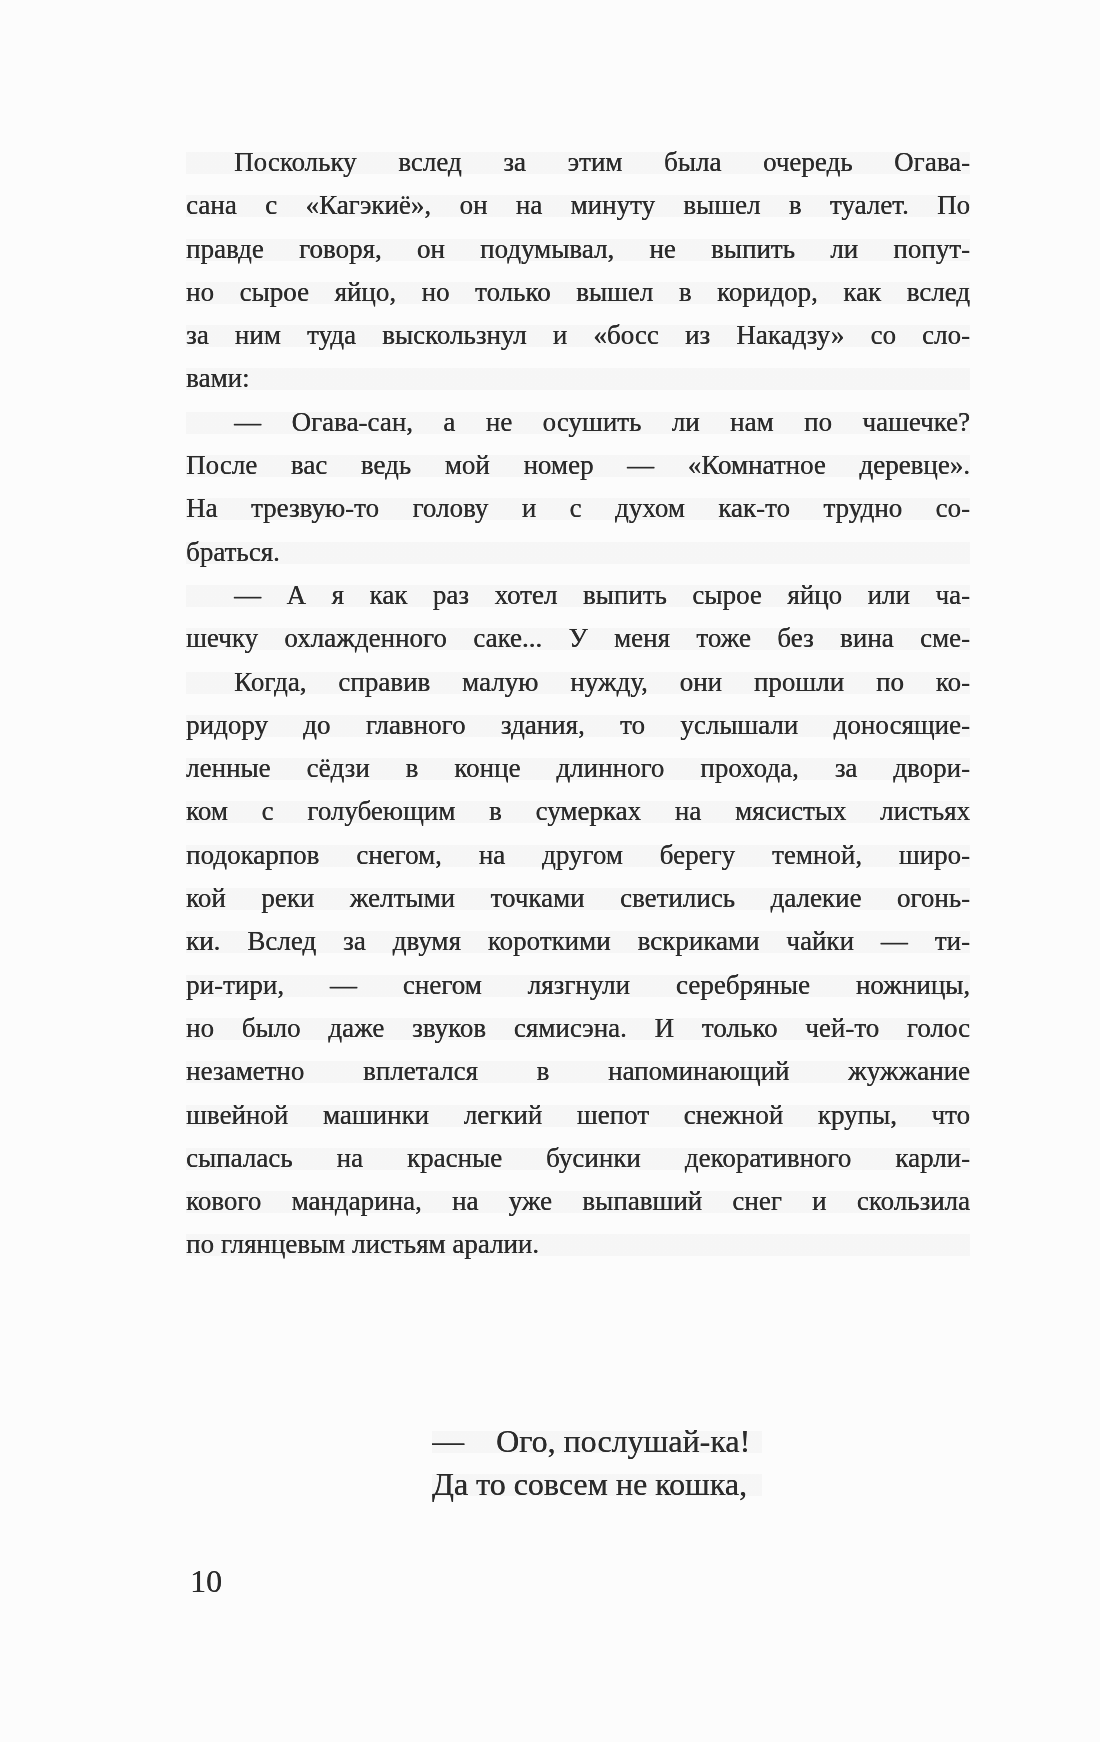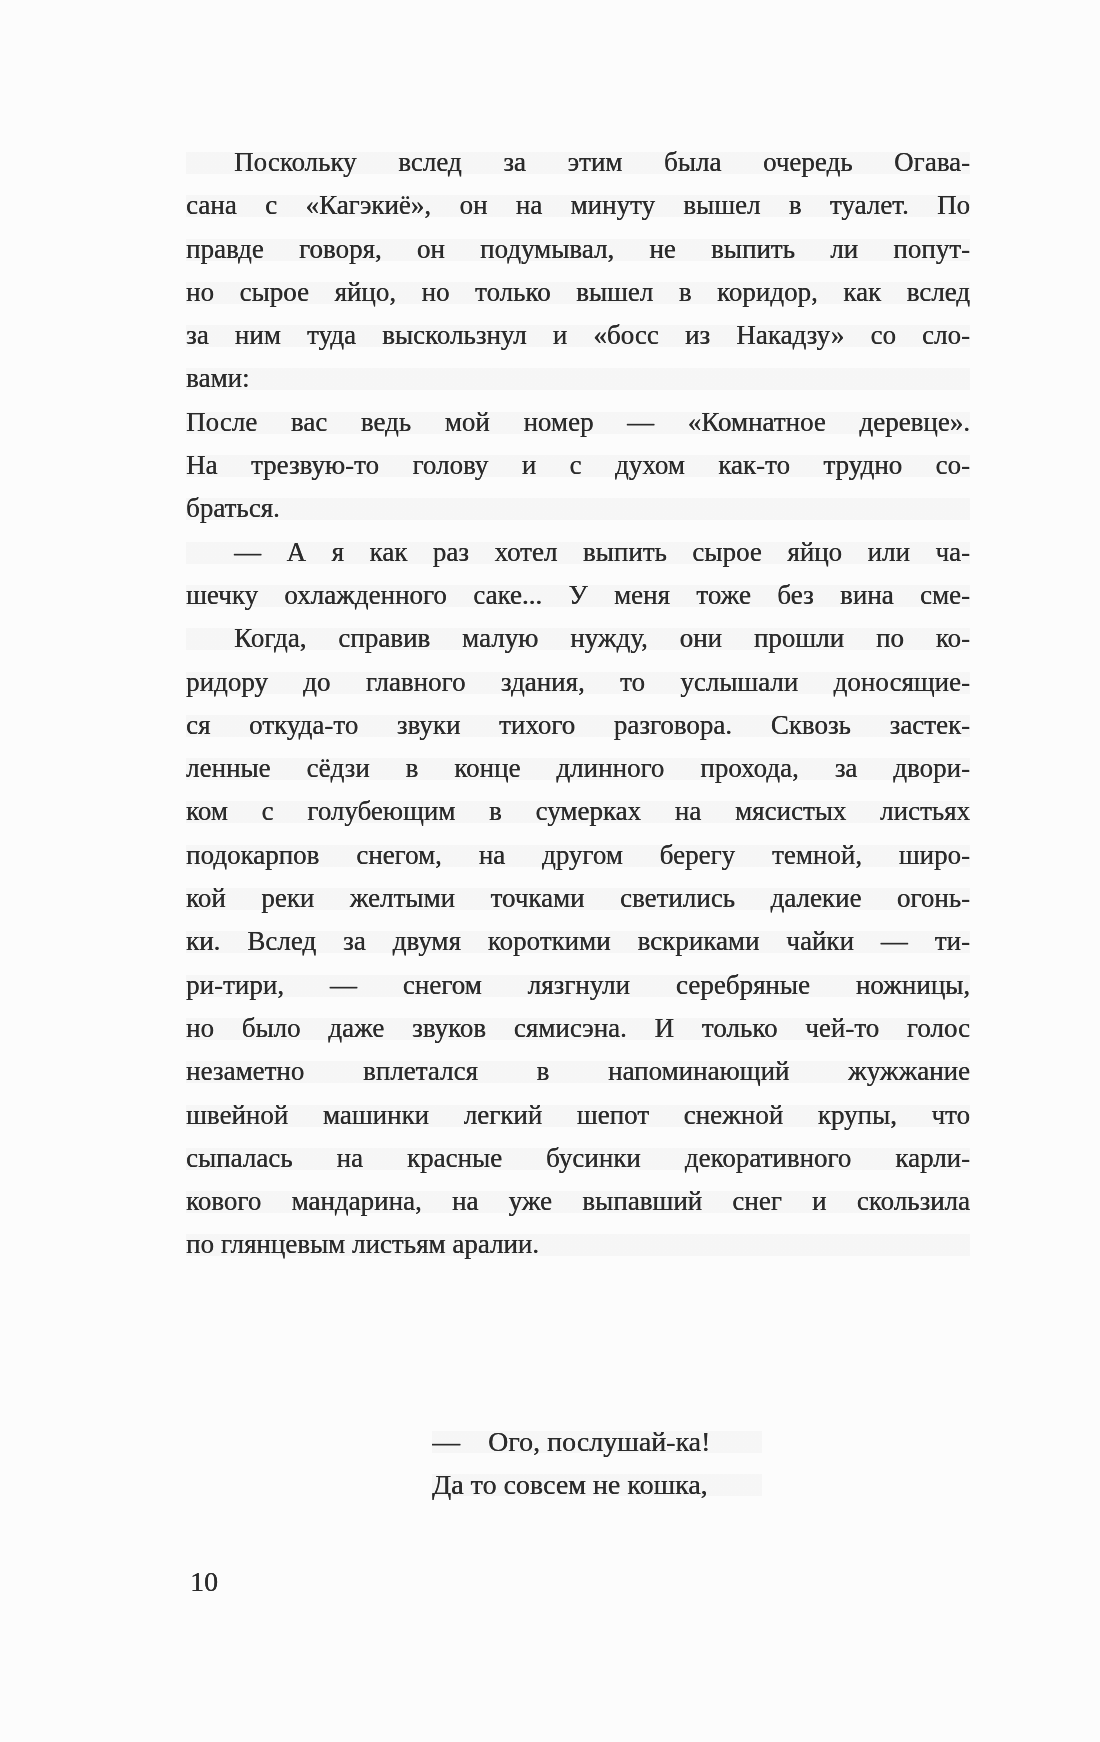--- a/index.html
+++ b/index.html
@@ -43,39 +43,39 @@
   .line.indent { text-indent: 48px; }
   .line.last {
     text-align: right;
     text-align-last: left;
   }
   .verse {
     position: absolute;
     left: 432px;
     top: 1420px;
     width: 330px;
-    font-size: 28px;
+    font-size: 32px;
     line-height: 43.3px;
     text-shadow: 0.3px 0 0 currentColor;
   }
   .vline {
     height: 43.3px;
     overflow: hidden;
     text-align: left;
     background: linear-gradient(180deg,
       transparent 26%,
       rgba(0,0,0,0.022) 26%,
       rgba(0,0,0,0.022) 76%,
       transparent 76%);
   }
   .page-number {
     position: absolute;
     left: 190px;
     top: 1560px;
-    font-size: 28px;
+    font-size: 32px;
     line-height: 43.3px;
     text-shadow: 0.3px 0 0 currentColor;
   }
 </style>
 </head>
 <body>
 
 <div class="page">
 
   <div class="text-block">
@@ -83,34 +83,34 @@
     <div class="paragraph">
       <div class="line justify indent">Поскольку вслед за этим была очередь Огава-</div>
       <div class="line justify">сана с «Кагэкиё», он на минуту вышел в туалет. По</div>
       <div class="line justify">правде говоря, он подумывал, не выпить ли попут-</div>
       <div class="line justify">но сырое яйцо, но только вышел в коридор, как вслед</div>
       <div class="line justify">за ним туда выскользнул и «босс из Накадзу» со сло-</div>
       <div class="line last">вами:</div>
     </div>
 
     <div class="paragraph">
+      <div class="line justify indent">— Огава-сан, а не осушить ли нам по чашечке?</div>
       <div class="line justify">После вас ведь мой номер — «Комнатное деревце».</div>
       <div class="line justify">На трезвую-то голову и с духом как-то трудно со-</div>
       <div class="line last">браться.</div>
     </div>
 
     <div class="paragraph">
       <div class="line justify indent">— А я как раз хотел выпить сырое яйцо или ча-</div>
       <div class="line justify">шечку охлажденного саке... У меня тоже без вина сме-</div>
     </div>
 
     <div class="paragraph">
       <div class="line justify indent">Когда, справив малую нужду, они прошли по ко-</div>
       <div class="line justify">ридору до главного здания, то услышали доносящие-</div>
-      <div class="line justify">ся откуда-то звуки тихого разговора. Сквозь застек-</div>
       <div class="line justify">ленные сёдзи в конце длинного прохода, за двори-</div>
       <div class="line justify">ком с голубеющим в сумерках на мясистых листьях</div>
       <div class="line justify">подокарпов снегом, на другом берегу темной, широ-</div>
       <div class="line justify">кой реки желтыми точками светились далекие огонь-</div>
       <div class="line justify">ки. Вслед за двумя короткими вскриками чайки — ти-</div>
       <div class="line justify">ри-тири, — снегом лязгнули серебряные ножницы,</div>
       <div class="line justify">но было даже звуков сямисэна. И только чей-то голос</div>
       <div class="line justify">незаметно вплетался в напоминающий жужжание</div>
       <div class="line justify">швейной машинки легкий шепот снежной крупы, что</div>
       <div class="line justify">сыпалась на красные бусинки декоративного карли-</div>

